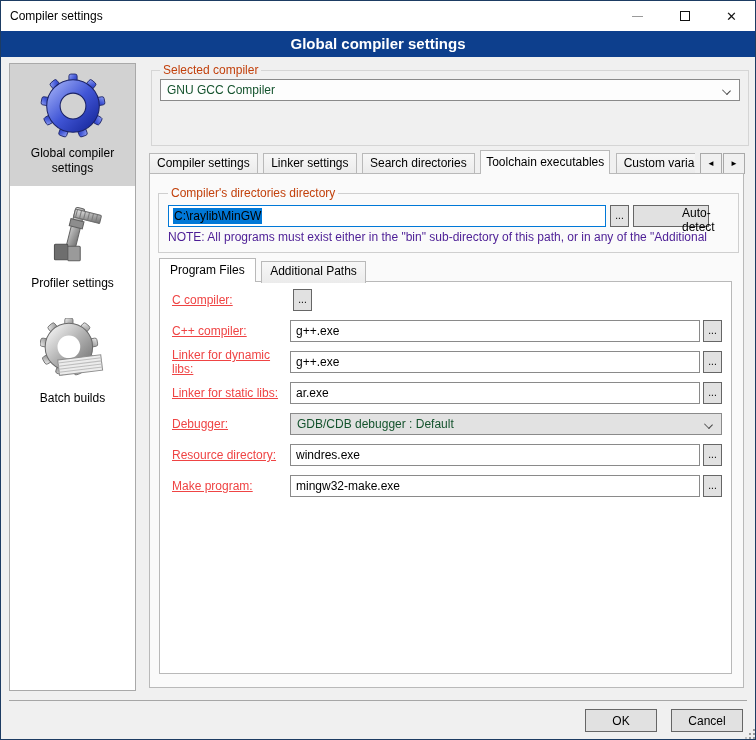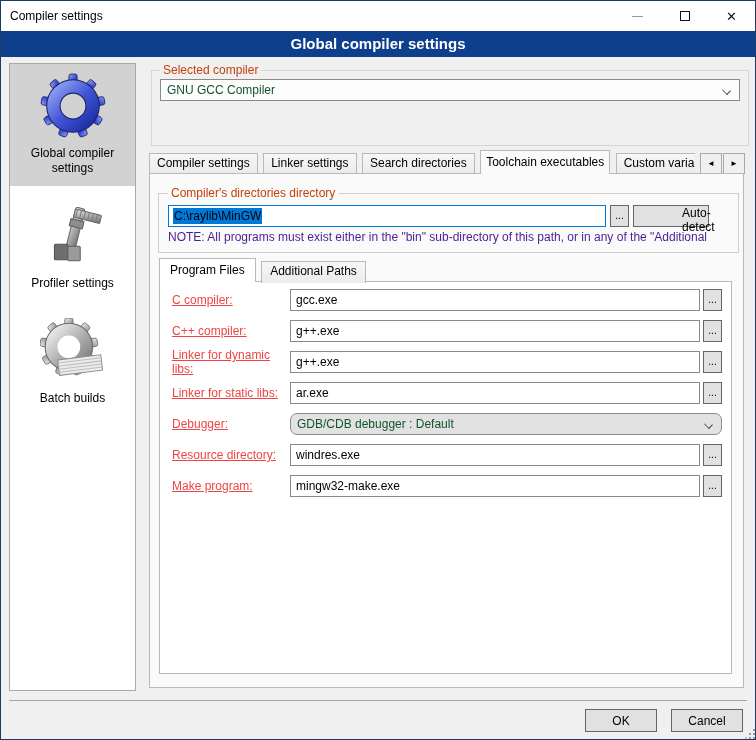--- a/index.html
+++ b/index.html
@@ -23,21 +23,21 @@
   .side-item.selected { background:#d2d2d2; }
   .side-item .icon-box { width:66px; height:66px; margin:0 auto; }
   .side-item .side-label { font-size:12px; color:#000; line-height:1.25; margin-top:7px; }
   .side-item + .side-item { margin-top:8px; }
 
   
   fieldset { border:1px solid #d5d5d5; }
   legend { font-size:12px; color:#c2410c; padding:0 3px; }
   .sel-comp { position:absolute; left:150px; top:62px; width:598px; height:83px; padding:2px 8px 8px; }
   .combo { position:relative; height:22px; background:#fdfdfd; border:1px solid #8a8a8a; font-size:12px; line-height:20px; padding:0 22px 0 6px; color:#14532d; overflow:hidden; white-space:nowrap; cursor:default; }
-  .combo.gray { background:#e2e2e2;border-radius:7px; }
+  .combo.gray { background:#e2e2e2; }
   .chev { position:absolute; right:9px; top:7px; width:7px; height:7px; border-right:1px solid #444; border-bottom:1px solid #444; transform:rotate(45deg) scale(1,0.8); }
   .btn-row { display:flex; justify-content:flex-end; align-items:center; margin-top:7px; }
   .btn { height:22px; background:#e1e1e1; border:1px solid #666; font-size:12px; color:#000; font-family:inherit; cursor:default; }
   .btn:disabled { color:#9b9b9b; border-color:#bcbcbc; background:#e7e7e7; }
   .b-set { width:110px; margin-right:22px; }
   .b-copy,.b-ren,.b-del { width:74px; margin-right:2px; }
   .b-reset { width:110px; margin-left:84px; }
 
   
   .tabstrip { position:absolute; left:148px; top:149px; width:600px; height:24px; }
@@ -217,21 +217,20 @@
 
     <div class="subtabs">
       <span class="subtab active">Program Files</span>
       <span class="subtab">Additional Paths</span>
     </div>
 
     <div class="innerpanel">
 
       <div class="frow">
         <span class="flabel">C compiler:</span>
-        <input class="tinput" value="gcc.exe" style="">
         <button class="btn mini-btn">...</button>
       </div>
 
       <div class="frow">
         <span class="flabel">C++ compiler:</span>
         <input class="tinput" value="g++.exe" style="">
         <button class="btn mini-btn">...</button>
       </div>
 
       <div class="frow">

